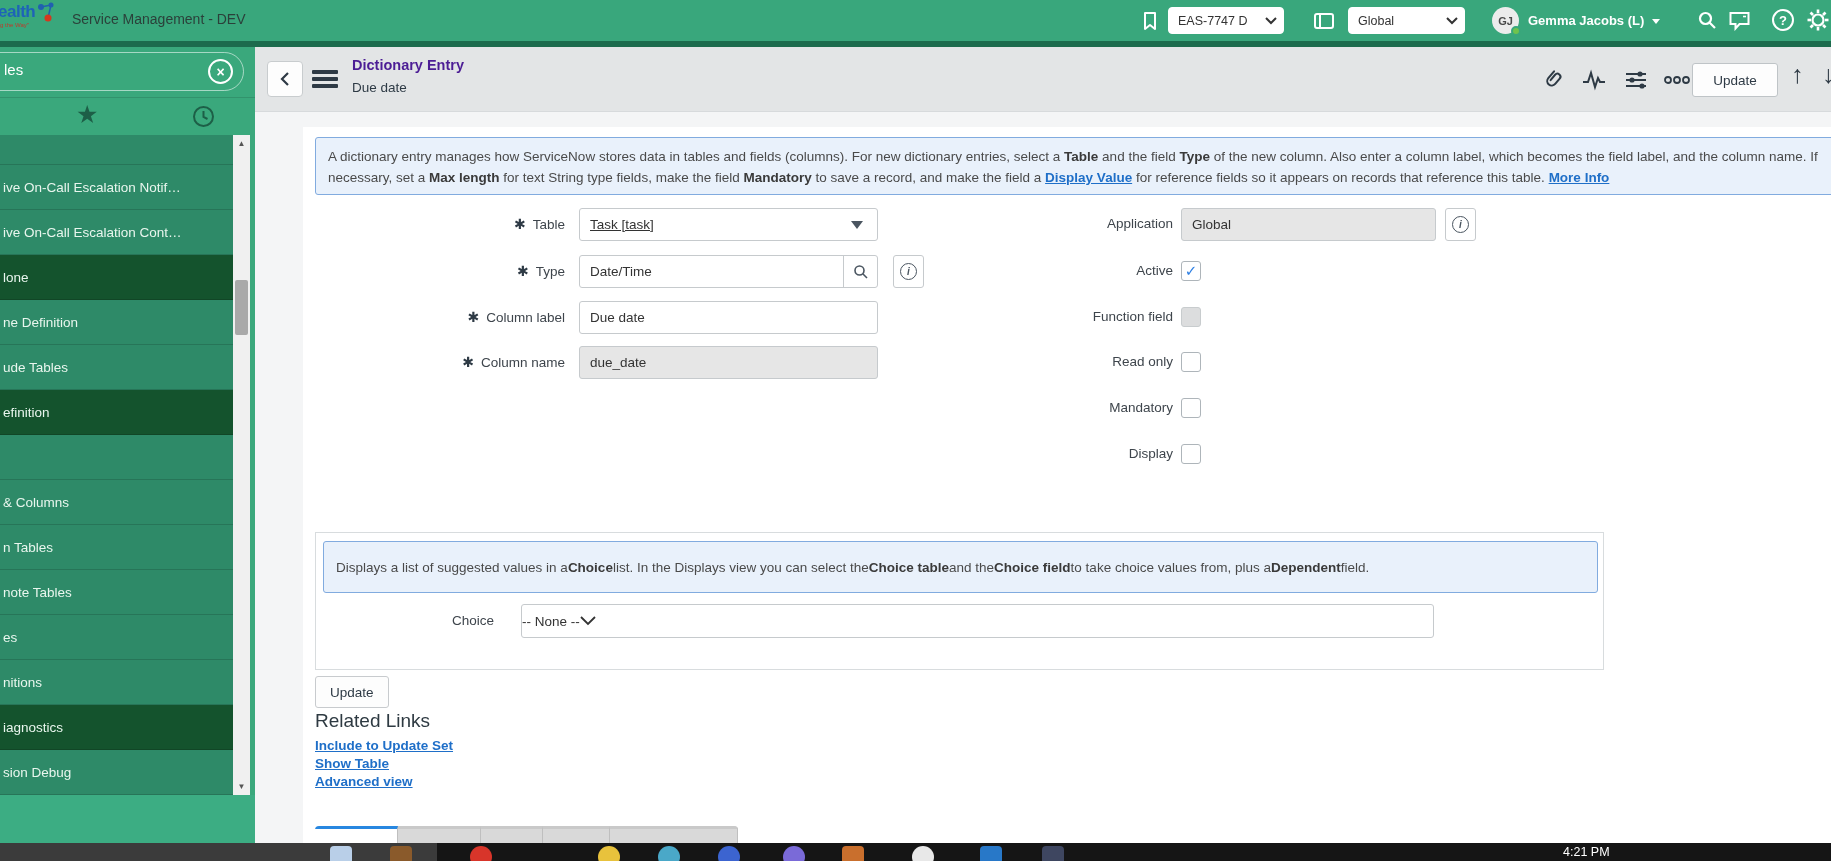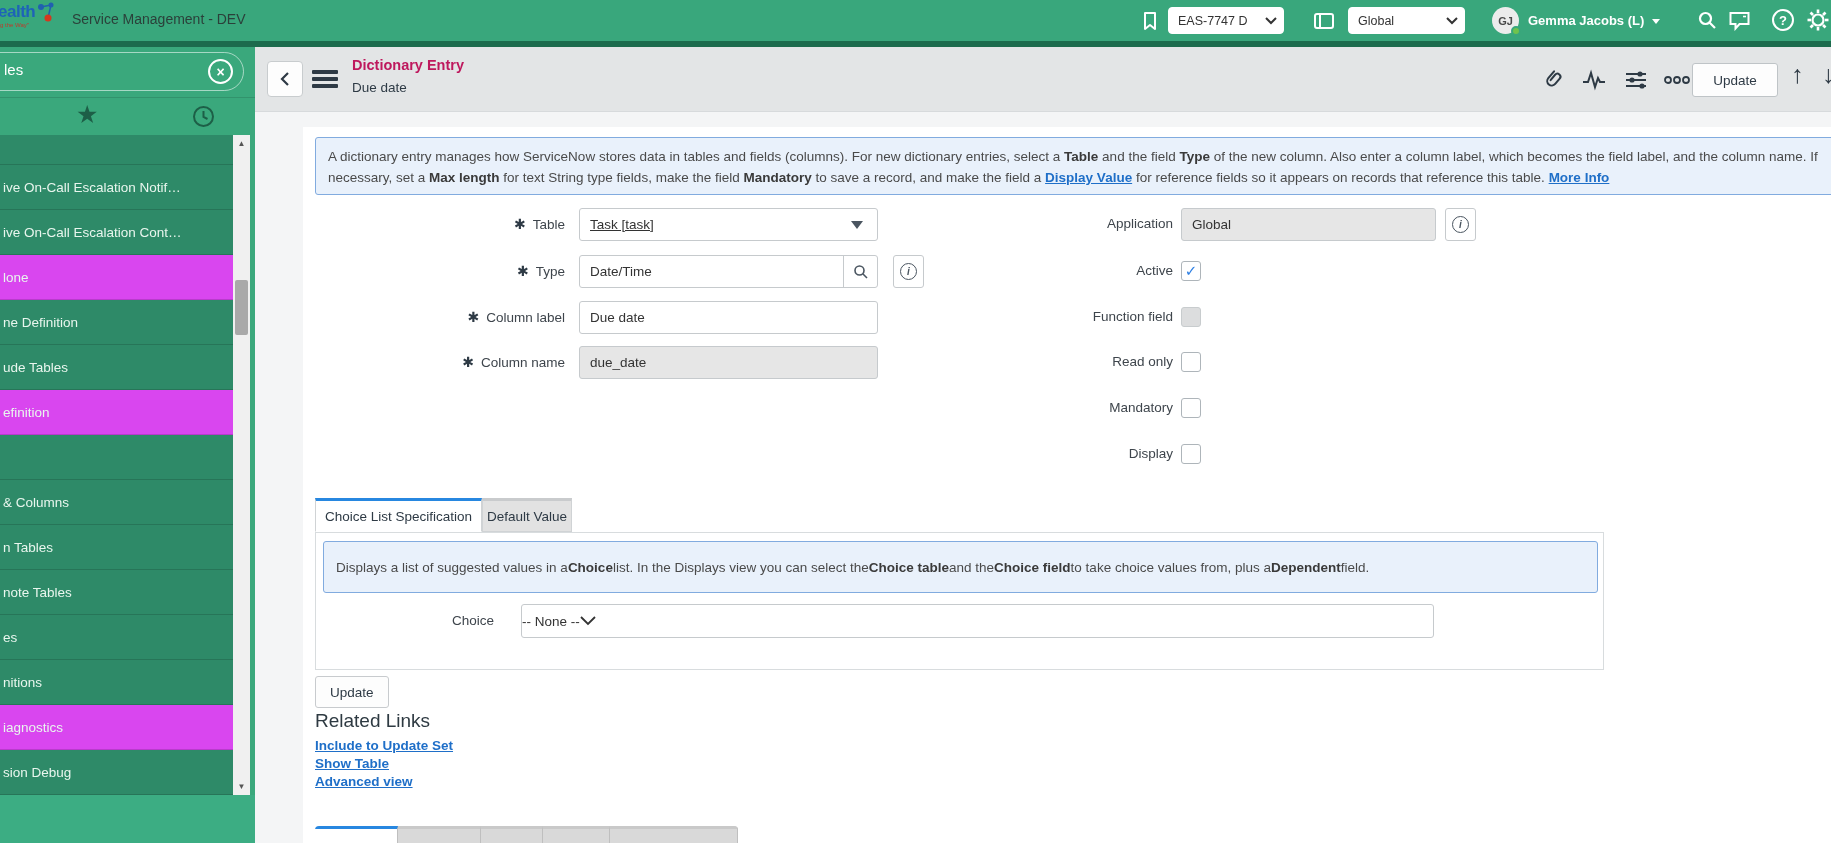--- a/index.html
+++ b/index.html
@@ -34,36 +34,36 @@
   .sb-filter-text { position:absolute; left:4px; top:14px; color:#fff; font-size:15px; }
   .sb-clear { position:absolute; left:208px; top:12px; width:25px; height:25px; border:2px solid #fff; border-radius:50%;
               color:#fff; font-size:14px; font-weight:700; display:flex; align-items:center; justify-content:center; }
   .sb-tabs { position:absolute; left:0; top:50px; width:255px; height:38px; border-top:1px solid rgba(0,0,0,.12); }
   .sb-star { position:absolute; left:76px; top:2px; font-size:25px; color:#1D5F47; }
   .sb-clock { position:absolute; left:192px; top:7px; }
   .sb-menu { position:absolute; left:0; top:88px; width:233px; }
   .sb-item { height:45px; display:flex; align-items:center; padding-left:3px; color:#E9F6EE; font-size:13.5px;
              border-bottom:1px solid rgba(0,0,0,.15); white-space:nowrap; overflow:hidden; }
   .sb-item.dark { background:#2E8A68; }
-  .sb-item.highlight { background:#d946ef; }
+  .sb-item.highlight { background:#14532d; }
   .sb-item.partial { height:30px; background:#2E8A68; }
   .sb-scroll { position:absolute; left:233px; top:88px; width:17px; height:660px; background:#F0F0F0; }
   .sb-scroll-btn { position:absolute; left:0; width:17px; height:17px; display:flex; align-items:center; justify-content:center;
                    font-size:8px; color:#555; background:#F0F0F0; }
   .sb-thumb { position:absolute; left:2px; top:145px; width:13px; height:55px; background:#A9A9A9; border-radius:2px; }
   .sb-footer { position:absolute; left:0; top:748px; width:255px; height:48px; background:#3CAD83; }
 
   
   .main { position:absolute; left:255px; top:47px; width:1576px; height:796px; background:#F4F5F6; z-index:10; }
   .form-header { position:absolute; left:0; top:0; right:0; height:65px; background:#E3E5E6; border-bottom:1px solid #D7DADC; }
   .back-btn { position:absolute; left:12px; top:14px; width:36px; height:36px; background:#FDFDFD; border:1px solid #C8CCCE;
               border-radius:4px; display:flex; align-items:center; justify-content:center; }
   .hamburger { position:absolute; left:57px; top:23px; width:26px; }
   .hamburger div { height:4px; background:#2E3A45; border-radius:1px; margin-bottom:3px; }
-  .fh-title { position:absolute; left:97px; top:10px; font-size:14.5px; font-weight:700; color:#be185d; }
+  .fh-title { position:absolute; left:97px; top:10px; font-size:14.5px; font-weight:700; color:#4c1d95; }
   .fh-subtitle { position:absolute; left:97px; top:33px; font-size:13.5px; color:#2E3A45; }
   .fh-icon { position:absolute; top:21px; width:24px; height:24px; }
   .fh-update { position:absolute; left:1437px; top:16px; width:86px; height:34px; background:#FDFDFD; border:1px solid #BFC4C7;
                border-radius:3px; font-size:13.5px; color:#2E3A45; display:flex; align-items:center; justify-content:center; }
   .fh-arrow { position:absolute; top:13px; font-size:25px; font-weight:700; color:#2E3A45; }
 
   .panel { position:absolute; left:0; top:80px; right:0; bottom:0; background:#fff; overflow:hidden;margin-left:48px; }
 
   .banner { position:absolute; background:#E9F1FB; border:1px solid #81ABDF; border-radius:3px;
             font-size:13.5px; color:#4A4A4A; line-height:21px; padding:8px 12px; }
@@ -331,24 +331,20 @@
 
       <div class="lbl" style="left:610px; top:227px; width:260px;">Read only</div>
       <div class="checkbox" style="left:878px; top:225px;"></div>
 
       <div class="lbl" style="left:610px; top:273px; width:260px;">Mandatory</div>
       <div class="checkbox" style="left:878px; top:271px;"></div>
 
       <div class="lbl" style="left:610px; top:319px; width:260px;">Display</div>
       <div class="checkbox" style="left:878px; top:317px;"></div>
 
-      <div class="tabstrip">
-        <div class="tab active" style="width:167px;">Choice List Specification</div>
-        <div class="tab" style="width:90px;">Default Value</div>
-      </div>
 
       <section class="tab-panel">
         <div class="tp-banner banner" style="position:absolute;">
             <span>Displays a list of suggested values in a </span>
             <span class="seg-b">Choice</span>
             <span> list. In the Displays view you can select the </span>
             <span class="seg-b">Choice table</span>
             <span> and the </span>
             <span class="seg-b">Choice field</span>
             <span> to take choice values from, plus a </span>
@@ -376,14 +372,31 @@
       <div class="bottom-tabs" id="bottom-tabs">
           <div class="bt-seg active" style="width: 83px;"></div>
           <div class="bt-seg" style="width: 83px;"></div>
           <div class="bt-seg" style="width: 62px;"></div>
           <div class="bt-seg" style="width: 67px;"></div>
           <div class="bt-seg" style="width: 128px;"></div>
         </div>
     </div>
   </main>
 
+  <div class="taskbar">
+    <div class="tb-left-seg"></div>
+    <div id="taskbar-icons">
+        <div class="task-icon square" style="left: 330px; background: rgb(185, 207, 232);"></div>
+        <div class="task-icon square" style="left: 390px; background: rgb(138, 90, 43);"></div>
+        <div class="task-icon" style="left: 470px; background: rgb(216, 53, 42);"></div>
+        <div class="task-icon" style="left: 598px; background: rgb(232, 194, 60);"></div>
+        <div class="task-icon" style="left: 658px; background: rgb(74, 168, 200);"></div>
+        <div class="task-icon" style="left: 718px; background: rgb(60, 100, 208);"></div>
+        <div class="task-icon" style="left: 783px; background: rgb(122, 106, 216);"></div>
+        <div class="task-icon square" style="left: 842px; background: rgb(201, 111, 45);"></div>
+        <div class="task-icon" style="left: 912px; background: rgb(232, 232, 232);"></div>
+        <div class="task-icon square" style="left: 980px; background: rgb(40, 120, 200);"></div>
+        <div class="task-icon square" style="left: 1042px; background: rgb(62, 70, 96);"></div>
+      </div>
+    <div class="task-time">4:21 PM</div>
+  </div>
 
 </div>
 
 </body></html>

